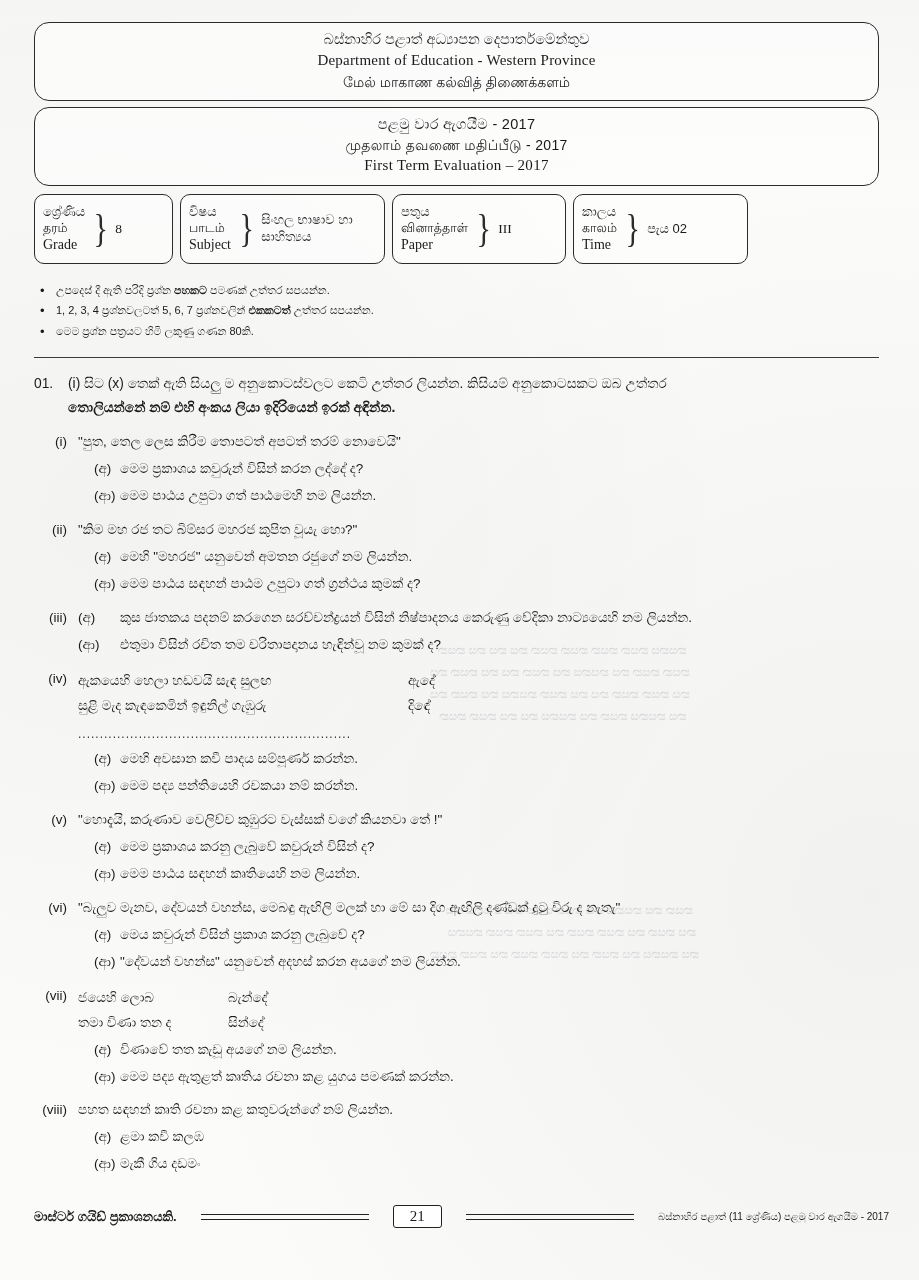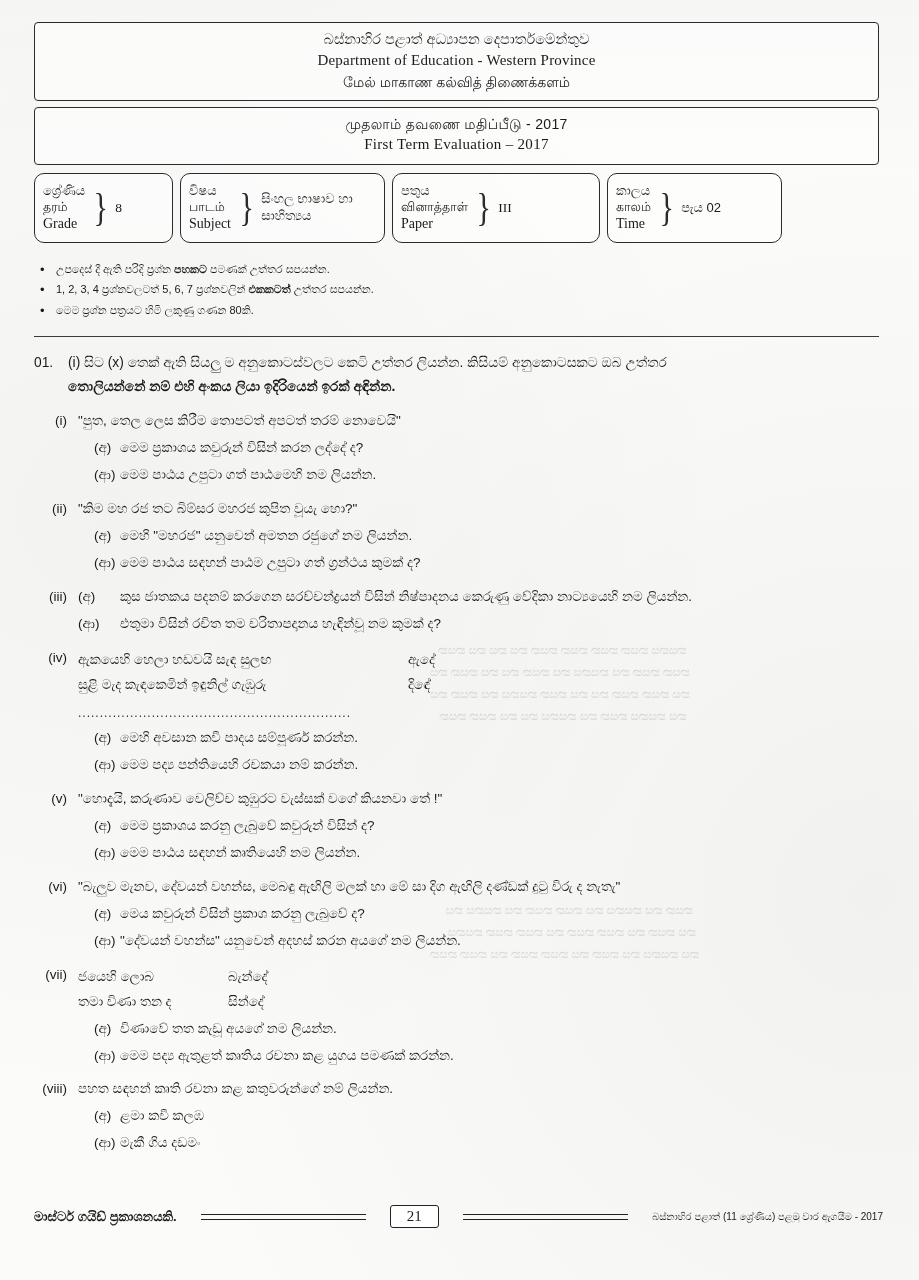--- a/index.html
+++ b/index.html
@@ -35,21 +35,21 @@
     position: absolute;
     left: 34px;
     top: 22px;
     width: 845px;
     height: 1195px;
   }
 
   
   .hdr-box {
     border: 1px solid #2b2b2b;
-    border-radius: 4px;
+    border-radius: 15px;
     background: rgba(255,255,255,0.55);
     text-align: center;
     padding: 6px 0 8px;
   }
   .hdr-box .ln {
     display: block;
     line-height: 1.45;
   }
   .si { font-size: 14.5px; }
   .ta { font-size: 14px; }
@@ -95,21 +95,21 @@
   }
   .meta-val {
     font-size: 13.5px;
     font-family: "Liberation Serif", serif;
     white-space: nowrap;
     line-height: 1.3;
   }
   .meta-val.sinh { font-family: "Liberation Sans", sans-serif; font-size: 13px; }
   #cell-grade { width: 139px; }
   #cell-subject { width: 205px; }
-  #cell-paper { width: 208px; }
+  #cell-paper { width: 174px; }
   #cell-time { width: 175px; }
 
   
   .instructions {
     margin-top: 16px;
     padding-left: 6px;
   }
   .instructions li {
     font-size: 11px;
     line-height: 1.85;
@@ -190,21 +190,21 @@
     display: flex;
     margin-top: 2px;
   }
   .pair-a { width: 150px; }
   .pair-b { width: 120px; }
 
   
   .footer {
     position: absolute;
     left: 34px;
-    right: 36px;
+    right: 30px;
     bottom: 52px;
     display: flex;
     align-items: center;
     gap: 24px;
     font-size: 13px;
   }
   .footer-left { font-weight: bold; white-space: nowrap; }
   .foot-line {
     height: 4px;
     border-top: 1px solid #222;
@@ -248,20 +248,21 @@
 
   <div class="sheet">
 
     <div class="hdr-box" id="dept-box">
       <span class="ln si">බස්නාහිර පළාත් අධ්‍යාපන දෙපාර්තමේන්තුව</span>
       <span class="ln en">Department of Education - Western Province</span>
       <span class="ln ta">மேல் மாகாண கல்வித் திணைக்களம்</span>
     </div>
 
     <div class="hdr-box" id="eval-box">
+      <span class="ln si">පළමු වාර ඇගයීම  -  2017</span>
       <span class="ln ta">முதலாம் தவணை மதிப்பீடு   -  2017</span>
       <span class="ln en">First Term Evaluation  –  2017</span>
     </div>
 
     <div class="meta-row">
 
       <div class="meta-cell" id="cell-grade">
         <div class="meta-labels">
           <span class="l1">ශ්‍රේණිය</span>
           <span class="l2">தரம்</span>

